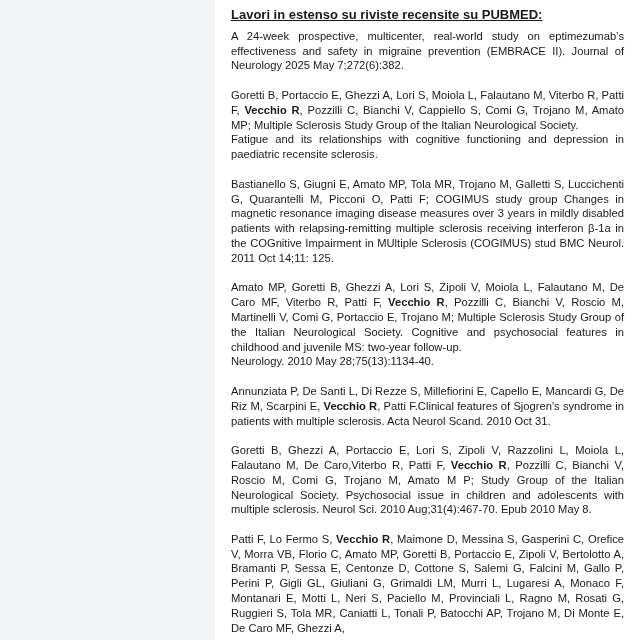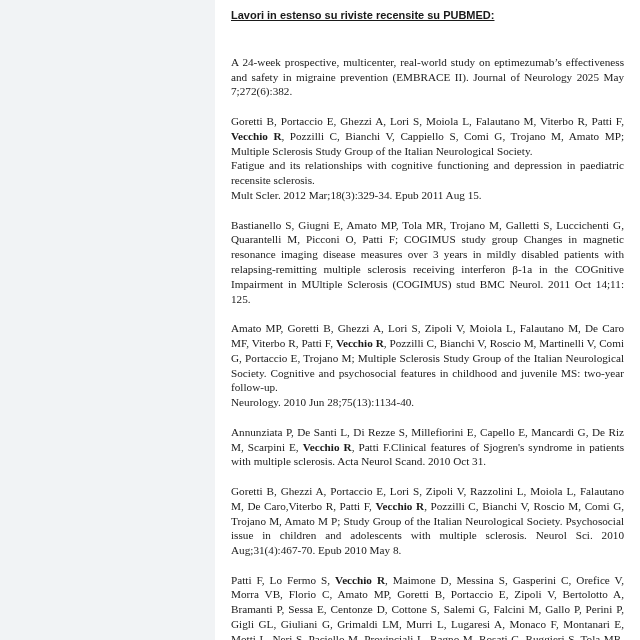--- a/index.html
+++ b/index.html
@@ -13,51 +13,50 @@
   .sidebar {
     position: absolute; left: 0; top: 0; width: 215px; height: 640px;
     background: #f1f3f5;
   }
   .content {
     position: absolute; left: 231px; top: 8px; width: 393px;
     font-size: 11.2px; line-height: 14.8px;
   }
   .heading {
     font-weight: bold; text-decoration: underline;
-    margin: 0 0 32px 0; font-size: 11px;
+    margin: 0 0 6px 0; font-size: 13px;
   }
-  .entry { text-align: justify; margin: 0 0 14.8px 0; font-family: Liberation Serif, serif; }
+  .entry { text-align: justify; margin: 0 0 14.8px 0; }
   .entry p { margin: 0; }
   .bold { font-weight: bold; }
 </style>
 </head>
 <body>
 
 <div class="sidebar"></div>
 
 <div class="content">
   <div class="heading">Lavori in estenso su riviste recensite su PUBMED:</div>
 
   <div class="entry">
     <p><span>A 24-week prospective, multicenter, real-world study on eptimezumab’s effectiveness and safety in migraine prevention (EMBRACE II). Journal of Neurology 2025 May 7;272(6):382.</span></p>
   </div>
 
   <div class="entry">
     <p><span>Goretti B, Portaccio E, Ghezzi A, Lori S, Moiola L, Falautano M, Viterbo R, Patti F, </span><span class="bold">Vecchio R</span><span>, Pozzilli C, Bianchi V, Cappiello S, Comi G, Trojano M, Amato MP; Multiple Sclerosis Study Group of the Italian Neurological Society.</span></p>
     <p><span>Fatigue and its relationships with cognitive functioning and depression in paediatric recensite sclerosis.</span></p>
-    <p><span>Mult Scler. 2012 Mar;18(3):329-34. Epub 2011 Aug 15.</span></p>
   </div>
 
   <div class="entry">
     <p><span>Bastianello S, Giugni E, Amato MP, Tola MR, Trojano M, Galletti S, Luccichenti G, Quarantelli M, Picconi O, Patti F; COGIMUS study group Changes in magnetic resonance imaging disease measures over 3 years in mildly disabled patients with relapsing-remitting multiple sclerosis receiving interferon β-1a in the COGnitive Impairment in MUltiple Sclerosis (COGIMUS) stud BMC Neurol. 2011 Oct 14;11: 125.</span></p>
   </div>
 
   <div class="entry">
     <p><span>Amato MP, Goretti B, Ghezzi A, Lori S, Zipoli V, Moiola L, Falautano M, De Caro MF, Viterbo R, Patti F, </span><span class="bold">Vecchio R</span><span>, Pozzilli C, Bianchi V, Roscio M, Martinelli V, Comi G, Portaccio E, Trojano M; Multiple Sclerosis Study Group of the Italian Neurological Society. Cognitive and psychosocial features in childhood and juvenile MS: two-year follow-up.</span></p>
-    <p><span>Neurology. 2010 Jun 28;75(13):1134-40.</span></p>
+    <p><span>Neurology. 2010 May 28;75(13):1134-40.</span></p>
   </div>
 
   <div class="entry">
     <p><span>Annunziata P, De Santi L, Di Rezze S, Millefiorini E, Capello E, Mancardi G, De Riz M, Scarpini E, </span><span class="bold">Vecchio R</span><span>, Patti F.Clinical features of Sjogren's syndrome in patients with multiple sclerosis. Acta Neurol Scand. 2010 Oct 31.</span></p>
   </div>
 
   <div class="entry">
     <p><span>Goretti B, Ghezzi A, Portaccio E, Lori S, Zipoli V, Razzolini L, Moiola L, Falautano M, De Caro,Viterbo R, Patti F, </span><span class="bold">Vecchio R</span><span>, Pozzilli C, Bianchi V, Roscio M, Comi G, Trojano M, Amato M P; Study Group of the Italian Neurological Society. Psychosocial issue in children and adolescents with multiple sclerosis. Neurol Sci. 2010 Aug;31(4):467-70. Epub 2010 May 8.</span></p>
   </div>
 

